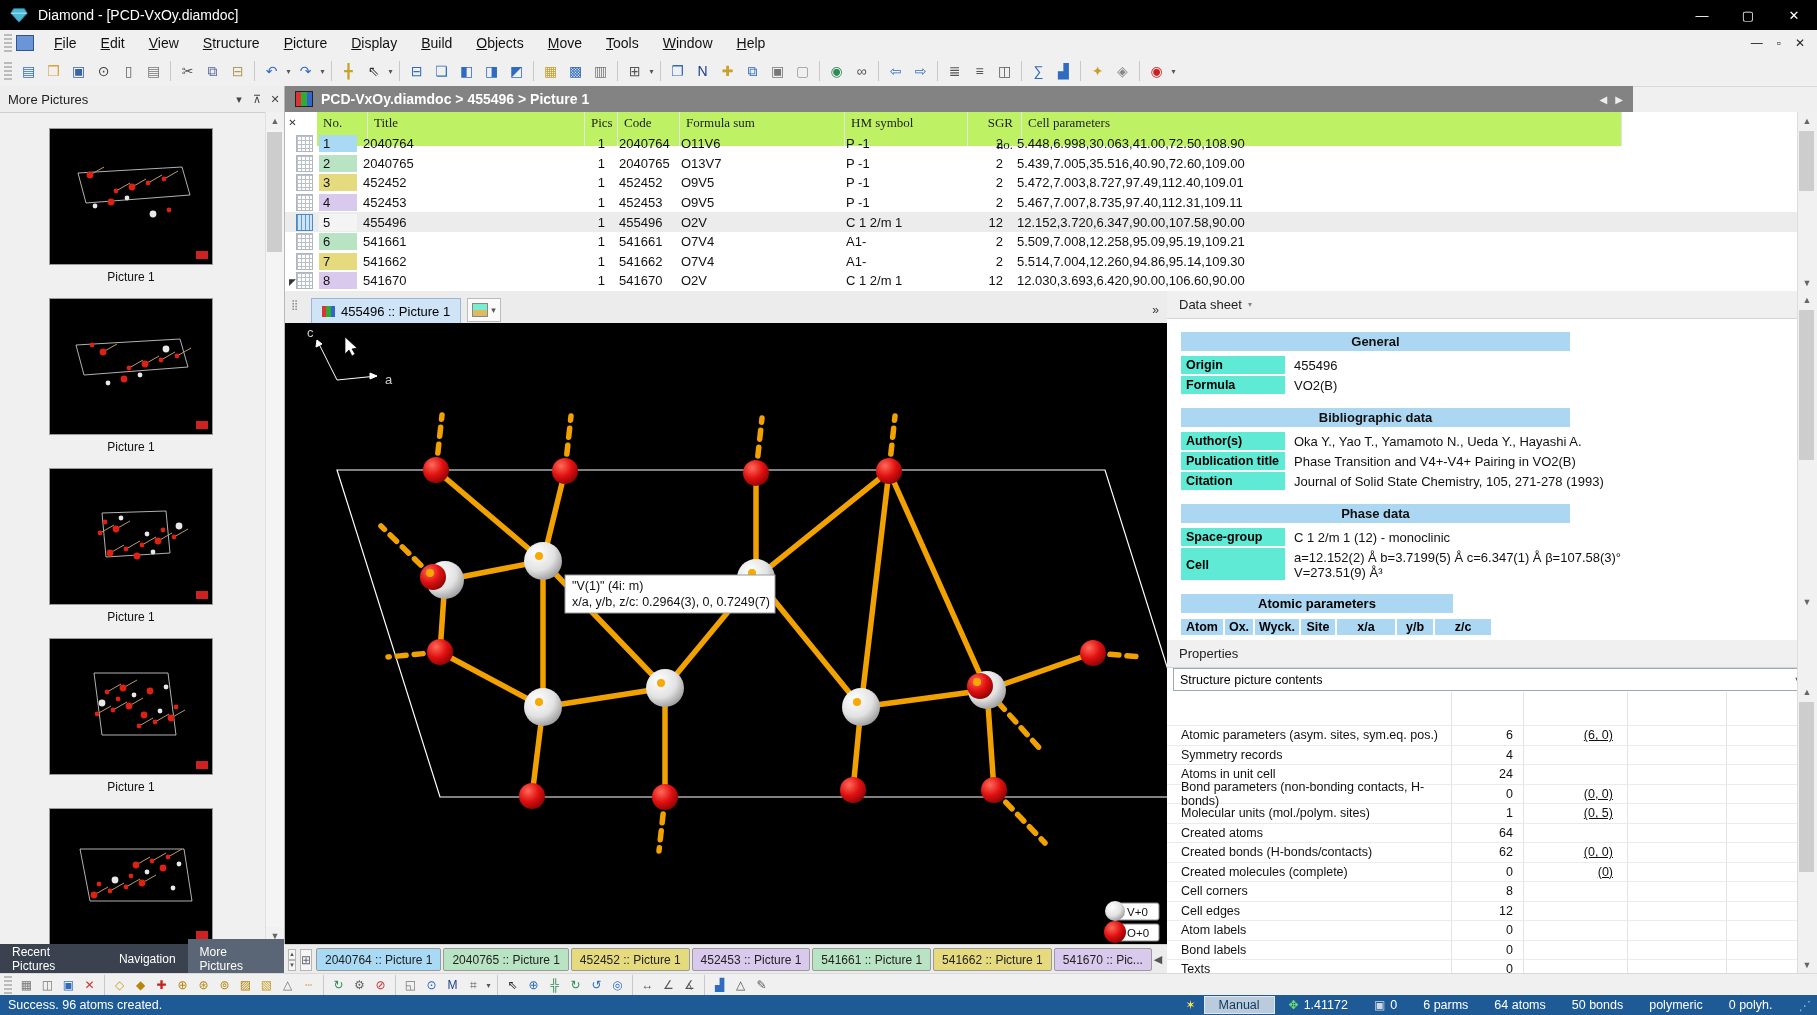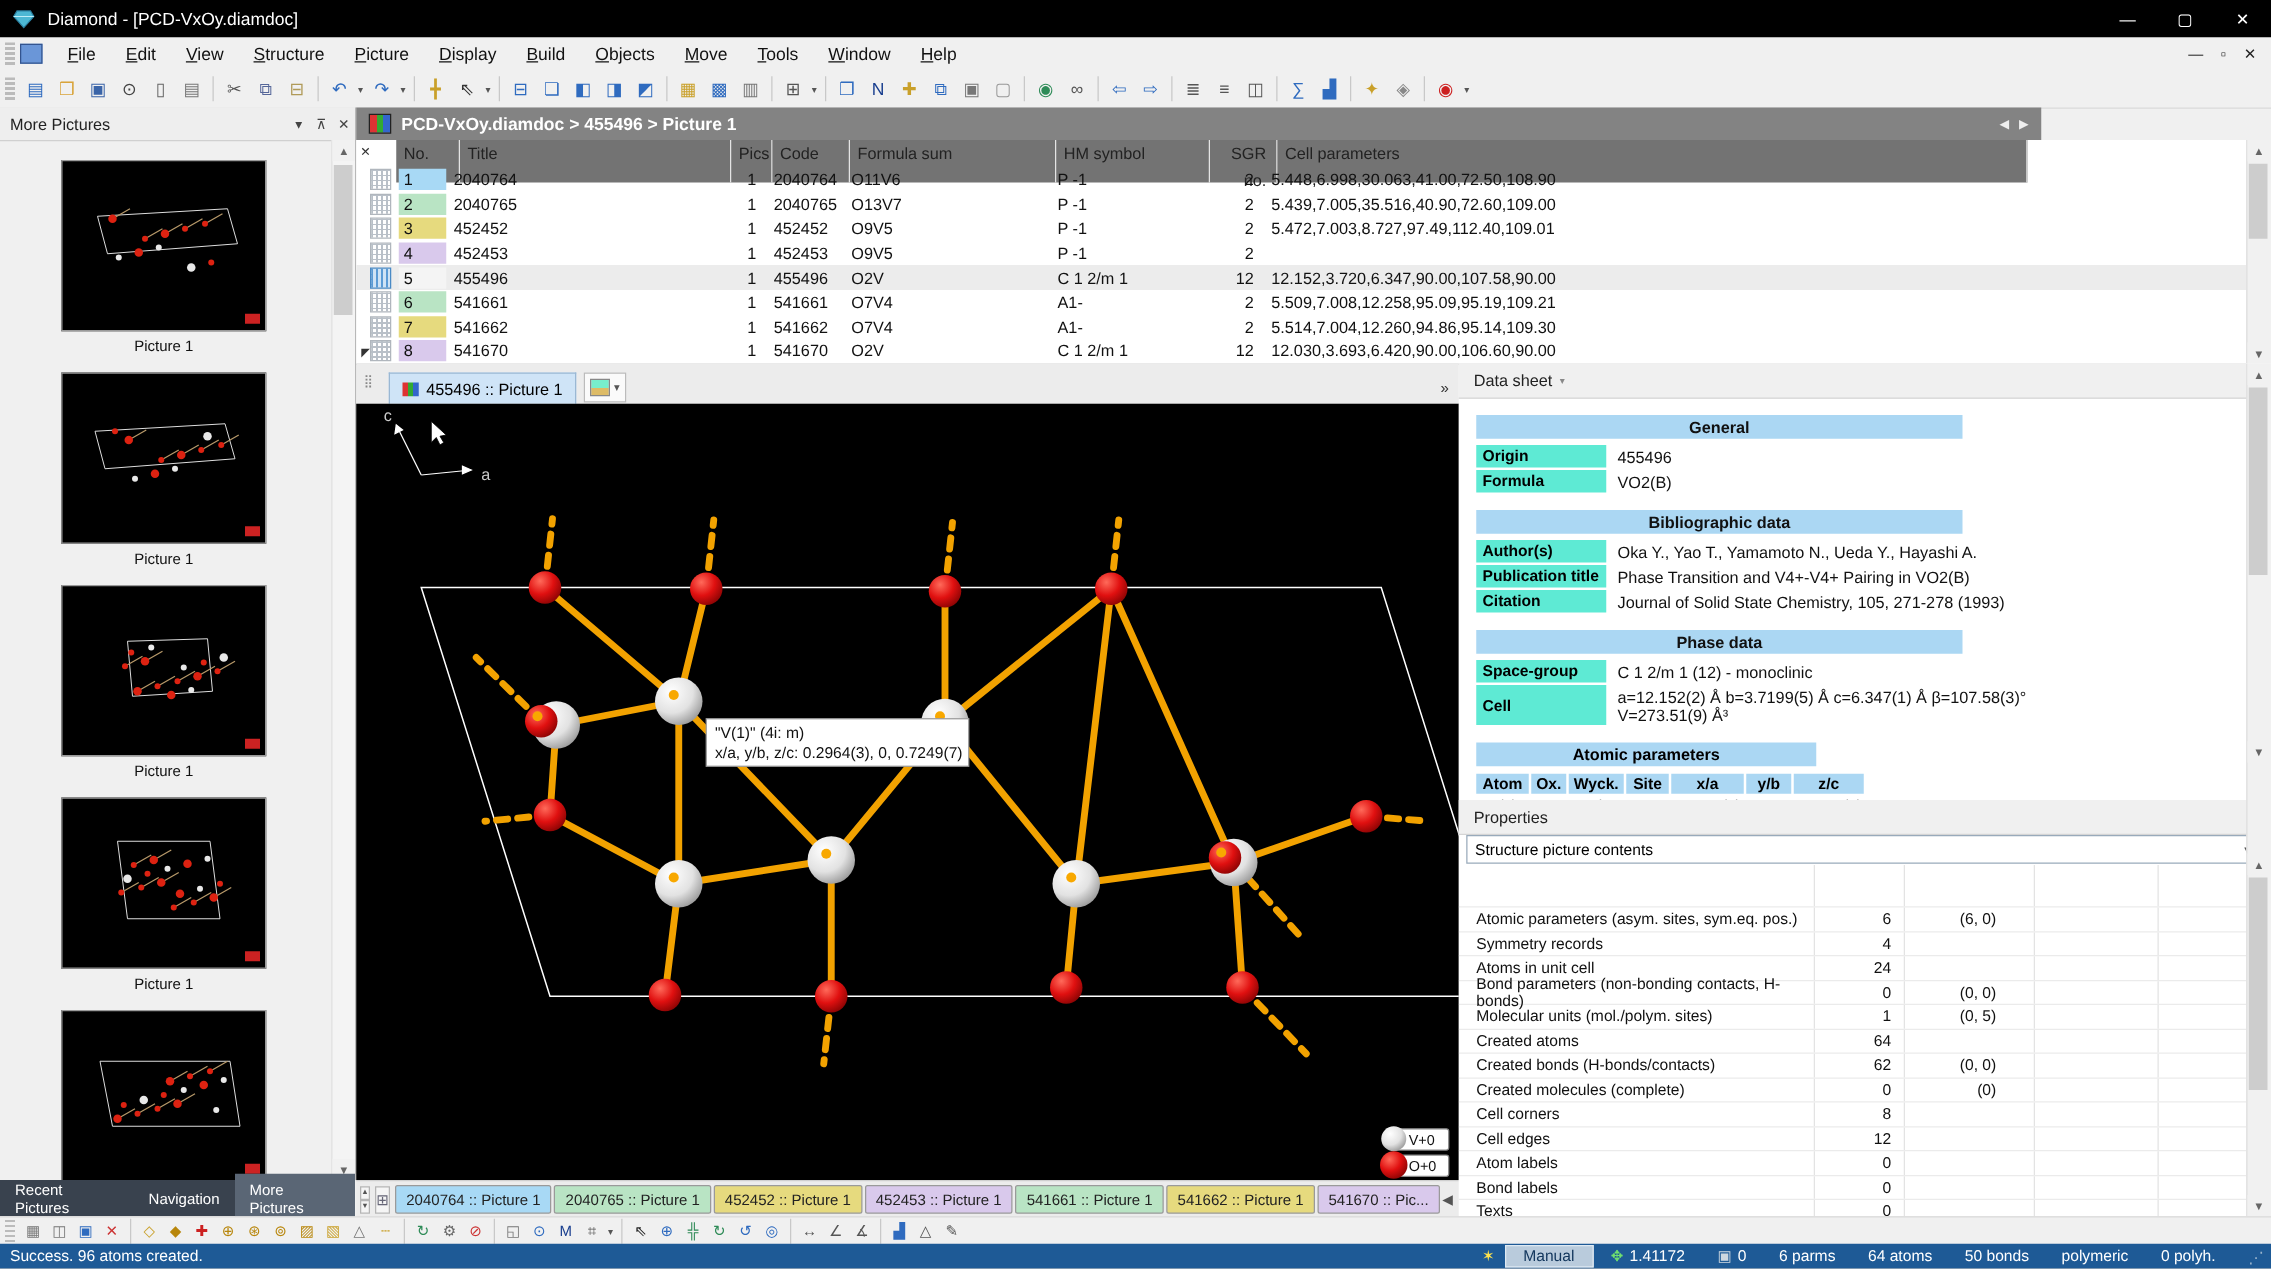--- a/index.html
+++ b/index.html
@@ -40,21 +40,21 @@
   #lp-tabs{left:0;top:858px;width:284px;height:29px;background:#39424e;display:flex;align-items:center;}
   .lp-tab{color:#fff;font-size:12px;padding:6px 12px;}
   .lp-tab.sel{background:#5a6675;}
   
   #breadcrumb{left:285px;top:86px;width:1348px;height:26px;background:#838383;display:flex;align-items:center;color:#fff;}
   #bc-icon{width:16px;height:14px;margin:0 8px 0 10px;background:linear-gradient(90deg,#d33 0 33%,#3a3 33% 66%,#36c 66%);border:1px solid #222;}
   #bc-text{font-size:14px;font-weight:bold;}
   #bc-arrows{margin-left:auto;margin-right:10px;color:#eee;font-size:10px;display:flex;gap:8px;}
   
   #table-area{left:285px;top:112px;width:1512px;height:179px;background:#fff;overflow:hidden;border-bottom:1px solid #aaa;}
-  .tbl-header{position:absolute;top:0;height:34px;line-height:22px;font-size:13px;color:#222;border-right:1px solid #e4e4e4;padding-left:6px;box-sizing:border-box;background:#737373;}
+  .tbl-header{position:absolute;top:0;height:34px;line-height:22px;font-size:13px;color:#222;border-right:1px solid #e4e4e4;padding-left:6px;box-sizing:border-box;background:#bef264;font-family:Liberation Serif, serif;}
   .trow{position:absolute;left:0;width:1512px;height:19.6px;display:flex;align-items:center;font-size:13px;color:#111;}
   .trow.sel{background:#ececec;}
   .tcell{height:100%;display:flex;align-items:center;padding-left:6px;box-sizing:border-box;overflow:hidden;white-space:nowrap;}
   .tcell.r{justify-content:flex-end;padding-right:8px;}
   .gridico{width:15px;height:15px;margin-left:11px;background:
      repeating-linear-gradient(90deg,#b9c0c8 0 1px,transparent 1px 4px),
      repeating-linear-gradient(#b9c0c8 0 1px,transparent 1px 4px);border:1px solid #b0b6bd;}
   .gridico.sel{background:
      repeating-linear-gradient(90deg,#5b9bd5 0 1px,#cfe3f5 1px 4px),
      repeating-linear-gradient(#5b9bd5 0 1px,rgba(0,0,0,0) 1px 4px);border-color:#4a8ac5;}
@@ -93,21 +93,21 @@
   .ds-gap{height:12px;}
   .at-bar{width:272px;background:#abd7f3;text-align:center;font-weight:bold;font-size:13px;padding:2px 0;margin-bottom:6px;}
   .at-row{display:flex;gap:2px;margin-bottom:2px;}
   .at-cell{font-size:12.5px;text-align:center;padding:1px 0;}
   .at-row.hdr .at-cell{background:#abd7f3;font-weight:bold;}
   #props-rows{position:absolute;left:0;top:401px;width:630px;height:281px;overflow:hidden;}
   .prow{display:flex;height:18.5px;align-items:center;border-bottom:1px solid #ebebeb;font-size:12.5px;color:#111;}
   .pc{height:100%;display:flex;align-items:center;box-sizing:border-box;border-right:1px solid #e3e3e3;}
   .pc.l{width:285px;padding-left:14px;}
   .pc.v{width:72px;justify-content:flex-end;padding-right:10px;}
-  .pc.e{width:104px;justify-content:flex-end;padding-right:30px;}
+  .pc.e{width:104px;justify-content:flex-end;padding-right:14px;text-decoration:underline;}
   .pc.s1{width:99px;}.pc.s2{width:70px;border-right:none;}
   #props-select{position:absolute;left:6px;top:377px;width:632px;height:21px;border:1px solid #9ab;background:#fff;display:flex;align-items:center;font-size:12.5px;}
   #props-select .t{margin-left:6px;flex:1;}
   #props-select .d{width:16px;color:#555;font-size:9px;text-align:center;}
   #rp-scroll{left:1797px;top:291px;width:20px;height:682px;background:#f1f1f1;border-left:1px solid #ddd;}
   
   #statusbar{left:0;top:995px;width:1817px;height:20px;background:#1e5a96;color:#fff;display:flex;align-items:center;font-size:12.5px;}
   #sb-msg{margin-left:8px;}
   #sb-right{margin-left:auto;display:flex;align-items:center;}
   #sb-mode{background:#b9cbdc;color:#12365c;border:1px solid #dfe9f2;padding:1px 14px;margin-right:14px;font-size:12.5px;}
@@ -423,20 +423,21 @@
       </div>
       <div class="trow" style="top: 80.8px;">
         <span class="gridico"></span>
         <span class="nocell" style="background: rgb(217, 201, 236); font-size: 13px;">4</span>
         <span class="tcell" style="width: 217px;">452453</span>
         <span class="tcell r" style="width: 39px;">1</span>
         <span class="tcell" style="width: 62px;">452453</span>
         <span class="tcell" style="width: 165px;">O9V5</span>
         <span class="tcell" style="width: 123px;">P -1</span>
         <span class="tcell r" style="width: 48px;">2</span>
+        <span class="tcell" style="width: 600px;">5.467,7.007,8.735,97.40,112.31,109.11</span>
       </div>
       <div class="trow sel" style="top: 100.4px;">
         <span class="gridico sel"></span>
         <span class="nocell" style="background: rgb(244, 244, 244); font-size: 13px;">5</span>
         <span class="tcell" style="width: 217px;">455496</span>
         <span class="tcell r" style="width: 39px;">1</span>
         <span class="tcell" style="width: 62px;">455496</span>
         <span class="tcell" style="width: 165px;">O2V</span>
         <span class="tcell" style="width: 123px;">C 1 2/m 1</span>
         <span class="tcell r" style="width: 48px;">12</span>

